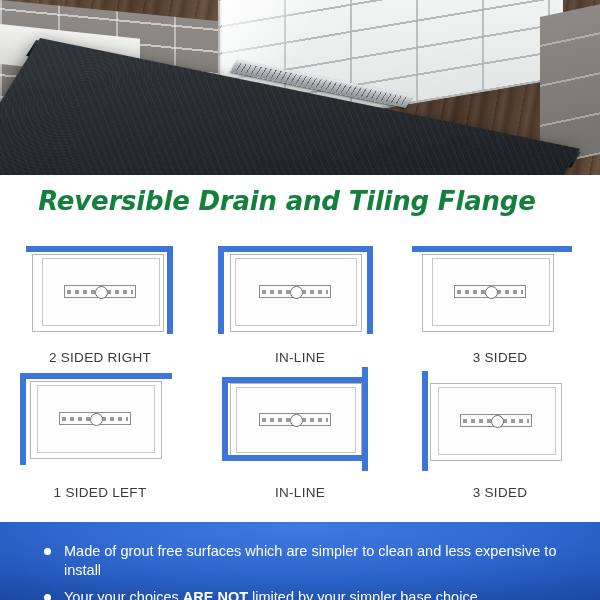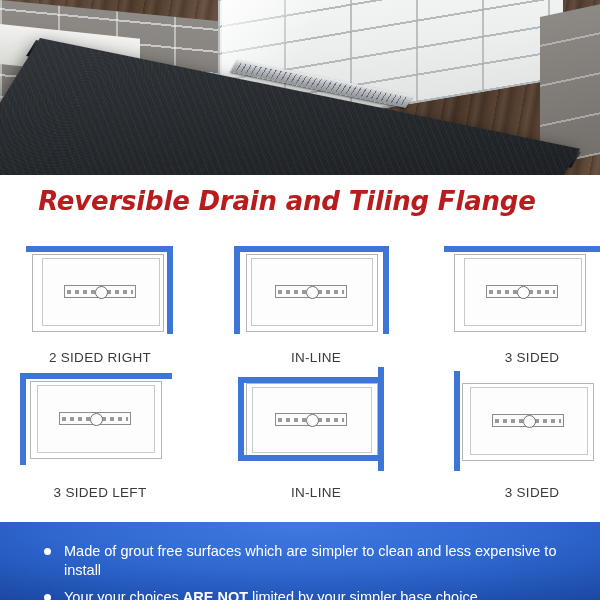--- a/index.html
+++ b/index.html
@@ -143,33 +143,32 @@
   .title {
     position: absolute;
     left: 0; top: 186px;
     width: 574px;
     text-align: center;
     font-family: "DejaVu Sans", sans-serif;
     font-style: italic;
     font-weight: bold;
     font-size: 26px;
     letter-spacing: -0.2px;
-    color: #b91c1c;
+    color: #15803d;
   }
 
   
   .grid {
     position: absolute;
     left: 0; top: 240px;
     width: 600px;
   }
   .row {
     display: flex;
     width: 600px;
-    gap: 16px;
   }
   .cell {
     position: relative;
     width: 200px;
     height: 127px;
   }
   .cell.r2 { height: 135px; }
 
   .diagram {
     position: relative;
@@ -334,21 +333,21 @@
         <div class="diagram">
           <div class="base-outer" style="left:30px; top:14px; width:130px; height:76px;"></div>
           <div class="base-inner" style="left:37px; top:18px; width:116px; height:66px;"></div>
           <div class="mini-drain" style="left:59px; top:45px;">
             <div class="dashes"></div>
             <div class="hole"></div>
           </div>
           <div class="wall" style="left:20px; top:6px; width:152px; height:6px;"></div>
           <div class="wall" style="left:20px; top:6px; width:6px; height:92px;"></div>
         </div>
-        <div class="caption">3 SIDED LEFT</div>
+        <div class="caption">1 SIDED LEFT</div>
       </div>
 
       <div class="cell r2">
         <div class="diagram">
           <div class="base-outer" style="left:30px; top:16px; width:130px; height:74px;"></div>
           <div class="base-inner" style="left:36px; top:20px; width:118px; height:64px;"></div>
           <div class="mini-drain" style="left:59px; top:46px;">
             <div class="dashes"></div>
             <div class="hole"></div>
           </div>

